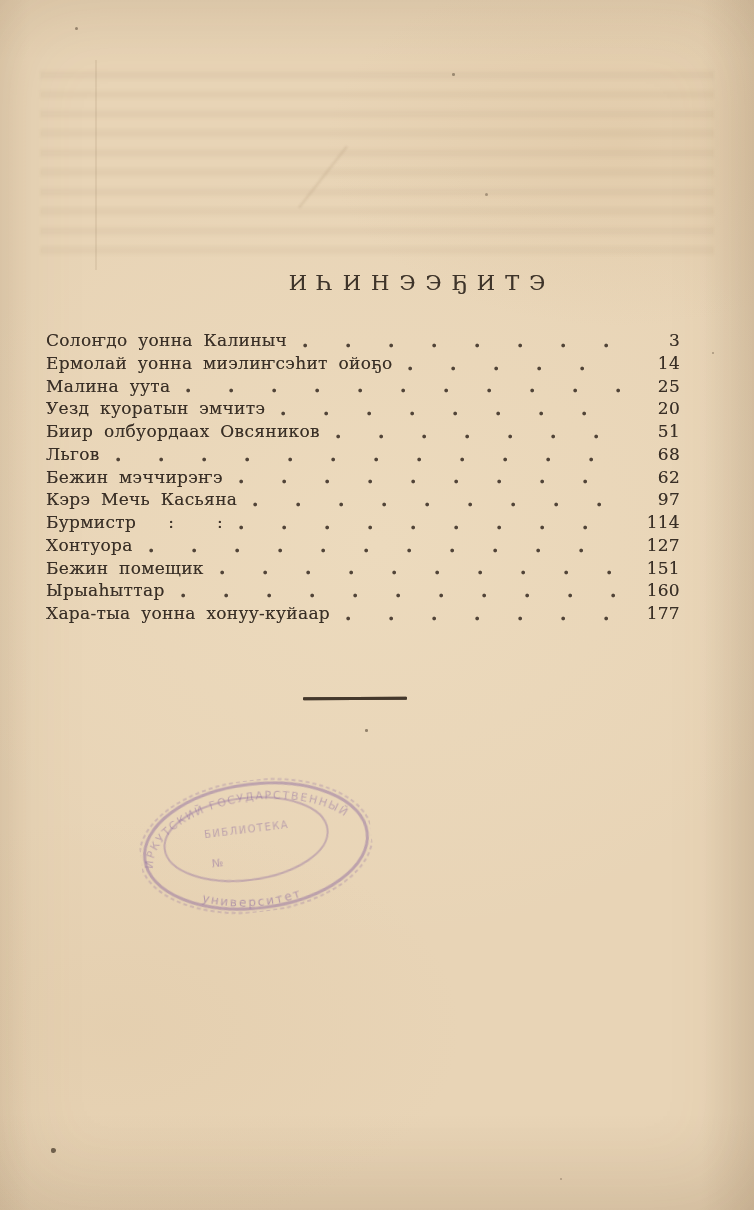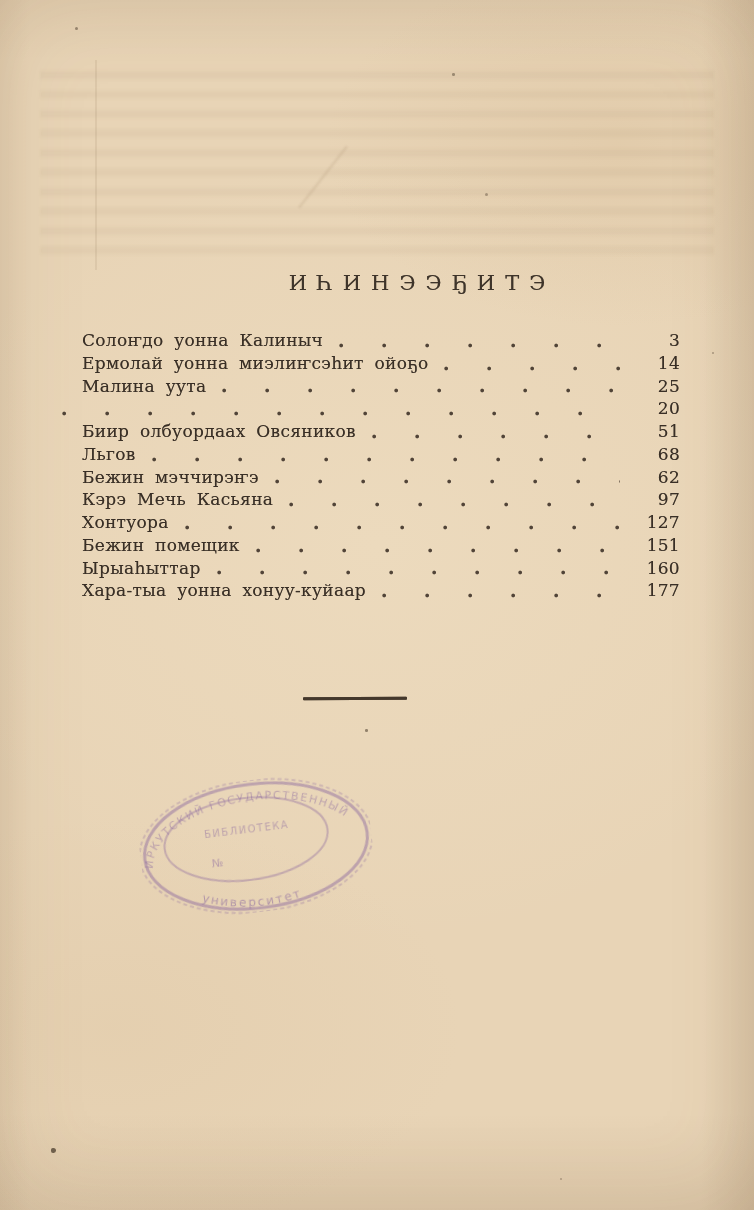--- a/index.html
+++ b/index.html
@@ -58,21 +58,21 @@
   }
   .toc{
     position:absolute;left:46px;top:330px;width:634px;
   }
   .toc-row{
     display:flex;align-items:baseline;height:22.75px;
     font-size:17px;color:#392f26;
     letter-spacing:.3px;word-spacing:5px;
     text-shadow:0 0 .35px rgba(57,47,38,.5);
   }
-  .toc-row .t{white-space:pre;flex:0 0 auto;margin-left:36px;}
+  .toc-row .t{white-space:pre;flex:0 0 auto;}
   .toc-row .leader{
     flex:1 1 auto;align-self:flex-end;height:7px;
     margin:0 14px 4px 16px;
     background-image:radial-gradient(circle at 2.2px 3.5px, rgba(60,48,38,.88) 1.4px, rgba(60,48,38,0) 2.3px);
     background-size:43px 7px;background-repeat:repeat-x;
   }
   .toc-row .p{flex:0 0 46px;text-align:right;font-size:17px;}
 
   .divider{
     position:absolute;left:303px;top:697px;width:104px;height:2.5px;
@@ -118,20 +118,21 @@
       <span class="t">Ермолай уонна миэлиҥсэһит ойоҕо</span>
       <span class="leader"></span>
       <span class="p">14</span>
     </div>
     <div class="toc-row">
       <span class="t">Малина уута</span>
       <span class="leader"></span>
       <span class="p">25</span>
     </div>
     <div class="toc-row">
+      <span class="t">Уезд куоратын эмчитэ</span>
       <span class="leader"></span>
       <span class="p">20</span>
     </div>
     <div class="toc-row">
       <span class="t">Биир олбуордаах Овсяников</span>
       <span class="leader"></span>
       <span class="p">51</span>
     </div>
     <div class="toc-row">
       <span class="t">Льгов</span>
@@ -140,20 +141,25 @@
     </div>
     <div class="toc-row">
       <span class="t">Бежин мэччирэҥэ</span>
       <span class="leader"></span>
       <span class="p">62</span>
     </div>
     <div class="toc-row">
       <span class="t">Кэрэ Мечь Касьяна</span>
       <span class="leader"></span>
       <span class="p">97</span>
+    </div>
+    <div class="toc-row">
+      <span class="t">Бурмистр&nbsp;&nbsp;&nbsp;:&nbsp;&nbsp;&nbsp;&nbsp;:</span>
+      <span class="leader"></span>
+      <span class="p">114</span>
     </div>
     <div class="toc-row">
       <span class="t">Хонтуора</span>
       <span class="leader"></span>
       <span class="p">127</span>
     </div>
     <div class="toc-row">
       <span class="t">Бежин помещик</span>
       <span class="leader"></span>
       <span class="p">151</span>

